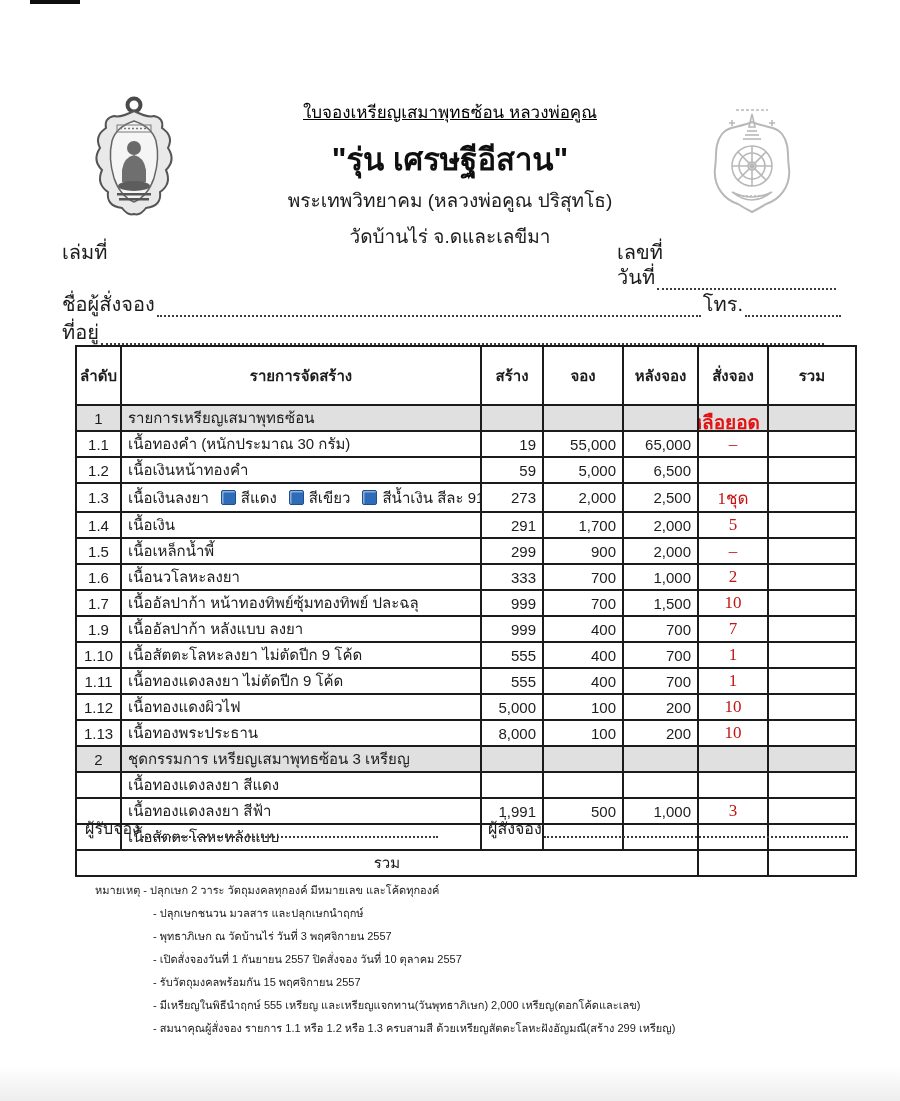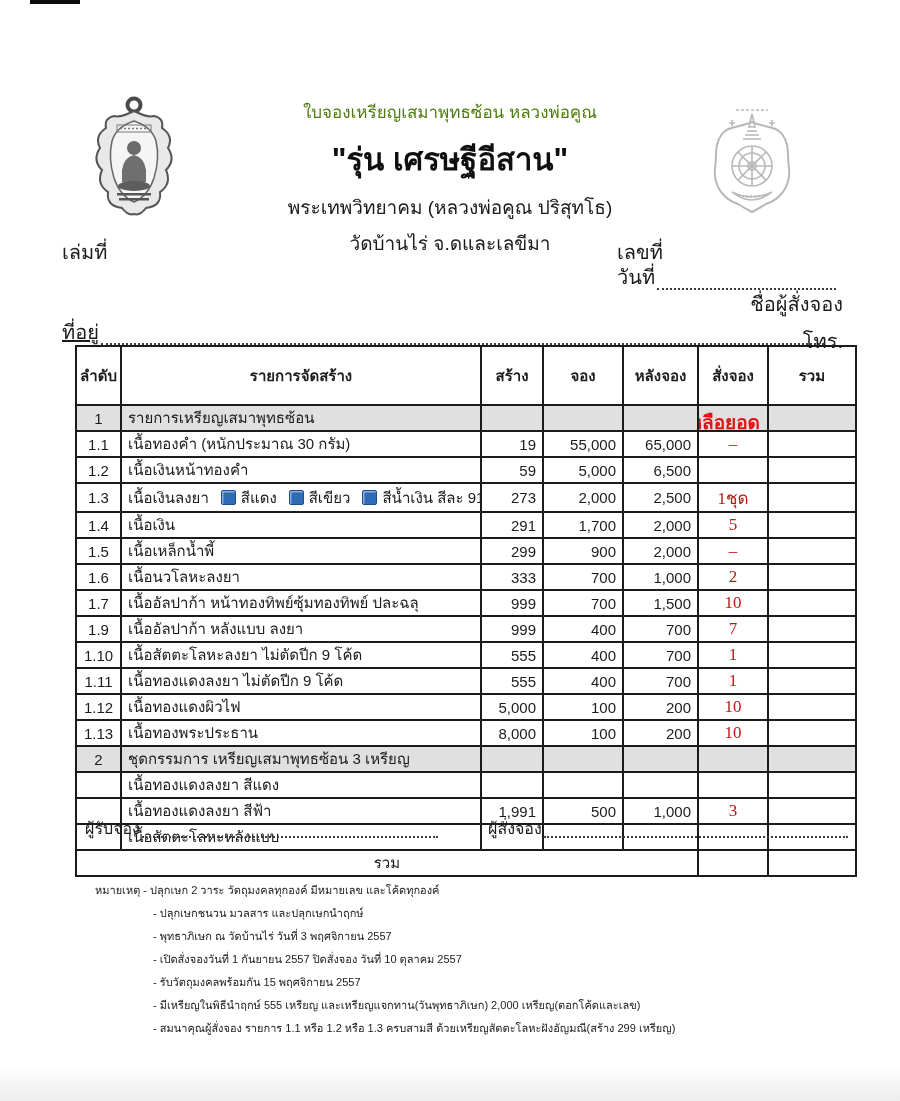--- a/index.html
+++ b/index.html
@@ -9,33 +9,33 @@
     overflow:hidden;
   }
   .scan-mark { position:absolute; top:0; left:30px; width:50px; height:4px; background:#0d0d0d; }
   .bottom-fade { position:absolute; left:0; right:0; bottom:0; height:36px;
     background:linear-gradient(#ffffff,#ededed); }
 
   
   .emblem-left  { position:absolute; left:88px;  top:95px; }
   .emblem-right { position:absolute; left:700px; top:102px; }
   .head-text { position:absolute; left:220px; right:220px; top:98px; text-align:center; }
-  .head-line1 { font-size:17px; color:#4d7c0f; }
+  .head-line1 { font-size:17px; color:#000000;text-decoration:underline; }
   .head-title { font-size:31px; font-weight:bold; color:#0f0f0f; margin-top:9px; }
-  .head-line3 { font-size:19px; margin-top:8px; }
+  .head-line3 { font-size:19px; margin-top:1px; }
   .head-line4 { font-size:19px; margin-top:6px; }
 
   
   .fieldline { position:absolute; display:flex; align-items:flex-end; font-size:20px; }
   .dotline { flex:1; border-bottom:2px dotted #3c3c3c; margin:0 2px 3px 2px; }
   .fl-1 { top:236px; left:62px;  right:60px; }
   .fl-1 .numlabel { position:absolute; left:555px; bottom:0; }
   .fl-2 { top:261px; left:617px; right:62px; }
-  .fl-3 { top:288px; left:62px;  right:57px;flex-direction:column; }
-  .fl-4 { top:316px; left:62px;  right:74px;text-decoration:underline; }
+  .fl-3 { top:288px; left:62px;  right:57px; }
+  .fl-4 { top:316px; left:62px;  right:74px; }
 
   
   table.order { position:absolute; top:345px; left:75px; width:780px;
     border-collapse:collapse; table-layout:fixed; font-size:15px; }
   table.order th, table.order td { border:2px solid #1b1b1b; padding:0 6px; height:24px;
     overflow:hidden; white-space:nowrap; }
   table.order th { height:25px; font-weight:bold; text-align:center; padding:16px 2px; }
   td.c-no   { text-align:center; }
   td.c-num  { text-align:right; }
   td.c-item { text-align:left; }

